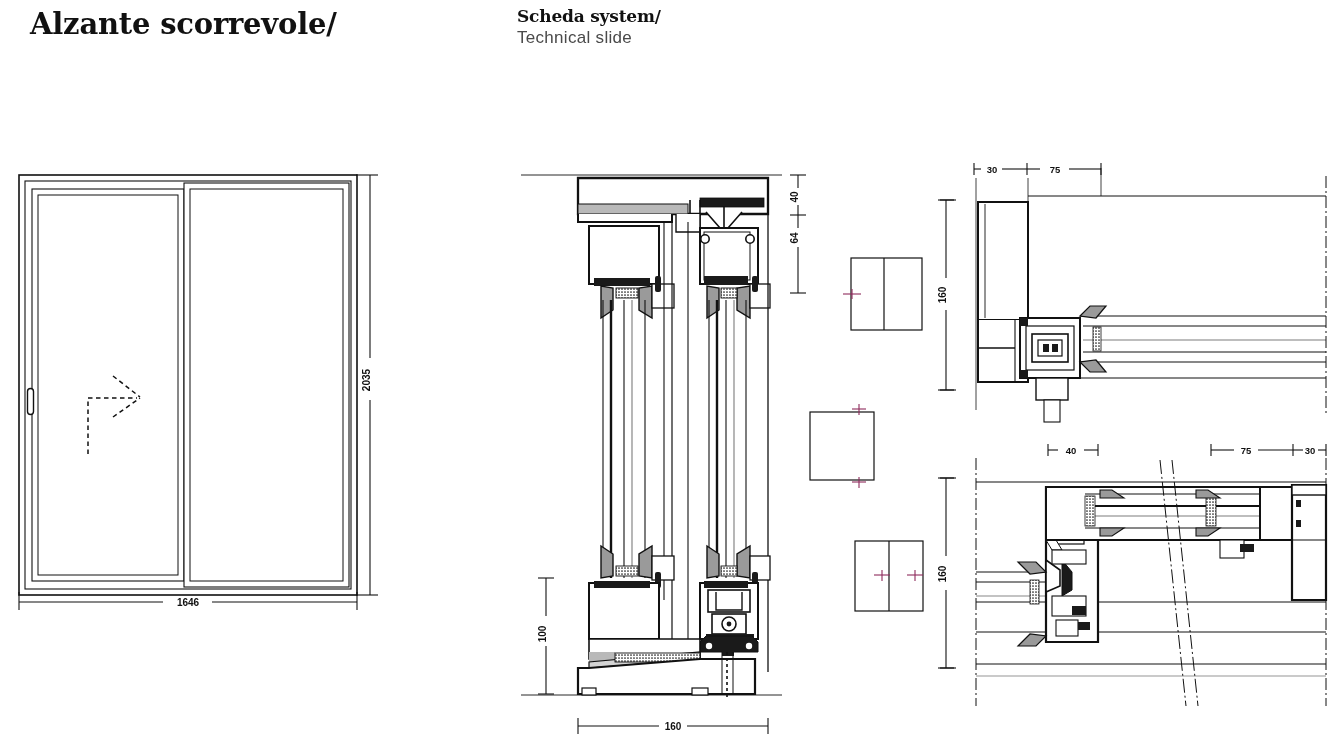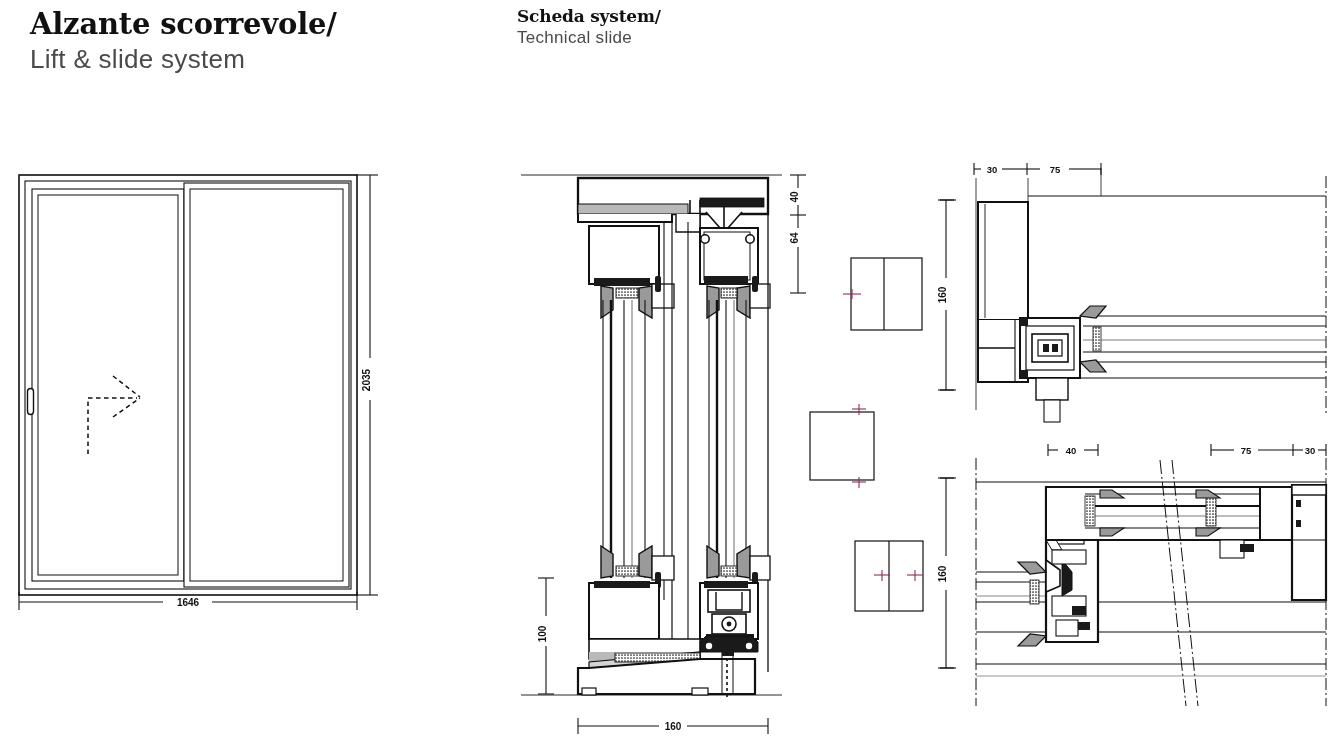--- a/index.html
+++ b/index.html
@@ -65,21 +65,20 @@
     fill: #111111;
   }
 </style>
 </head>
 <body>
 
 <div id="page-root">
 
   <div class="title-block" id="title-main-block">
     <div class="title-it" id="title-main-it">Alzante scorrevole/</div>
-    <div class="title-en" id="title-main-en">Lift &amp; slide system</div>
   </div>
 
   <div class="title-block" id="title-sub-block">
     <div class="title-it" id="title-sub-it">Scheda system/</div>
     <div class="title-en" id="title-sub-en">Technical slide</div>
   </div>
 
   <div id="drawing-layer">
   <svg width="1337" height="738" viewBox="0 0 1337 738" xmlns="http://www.w3.org/2000/svg">
     <defs>

